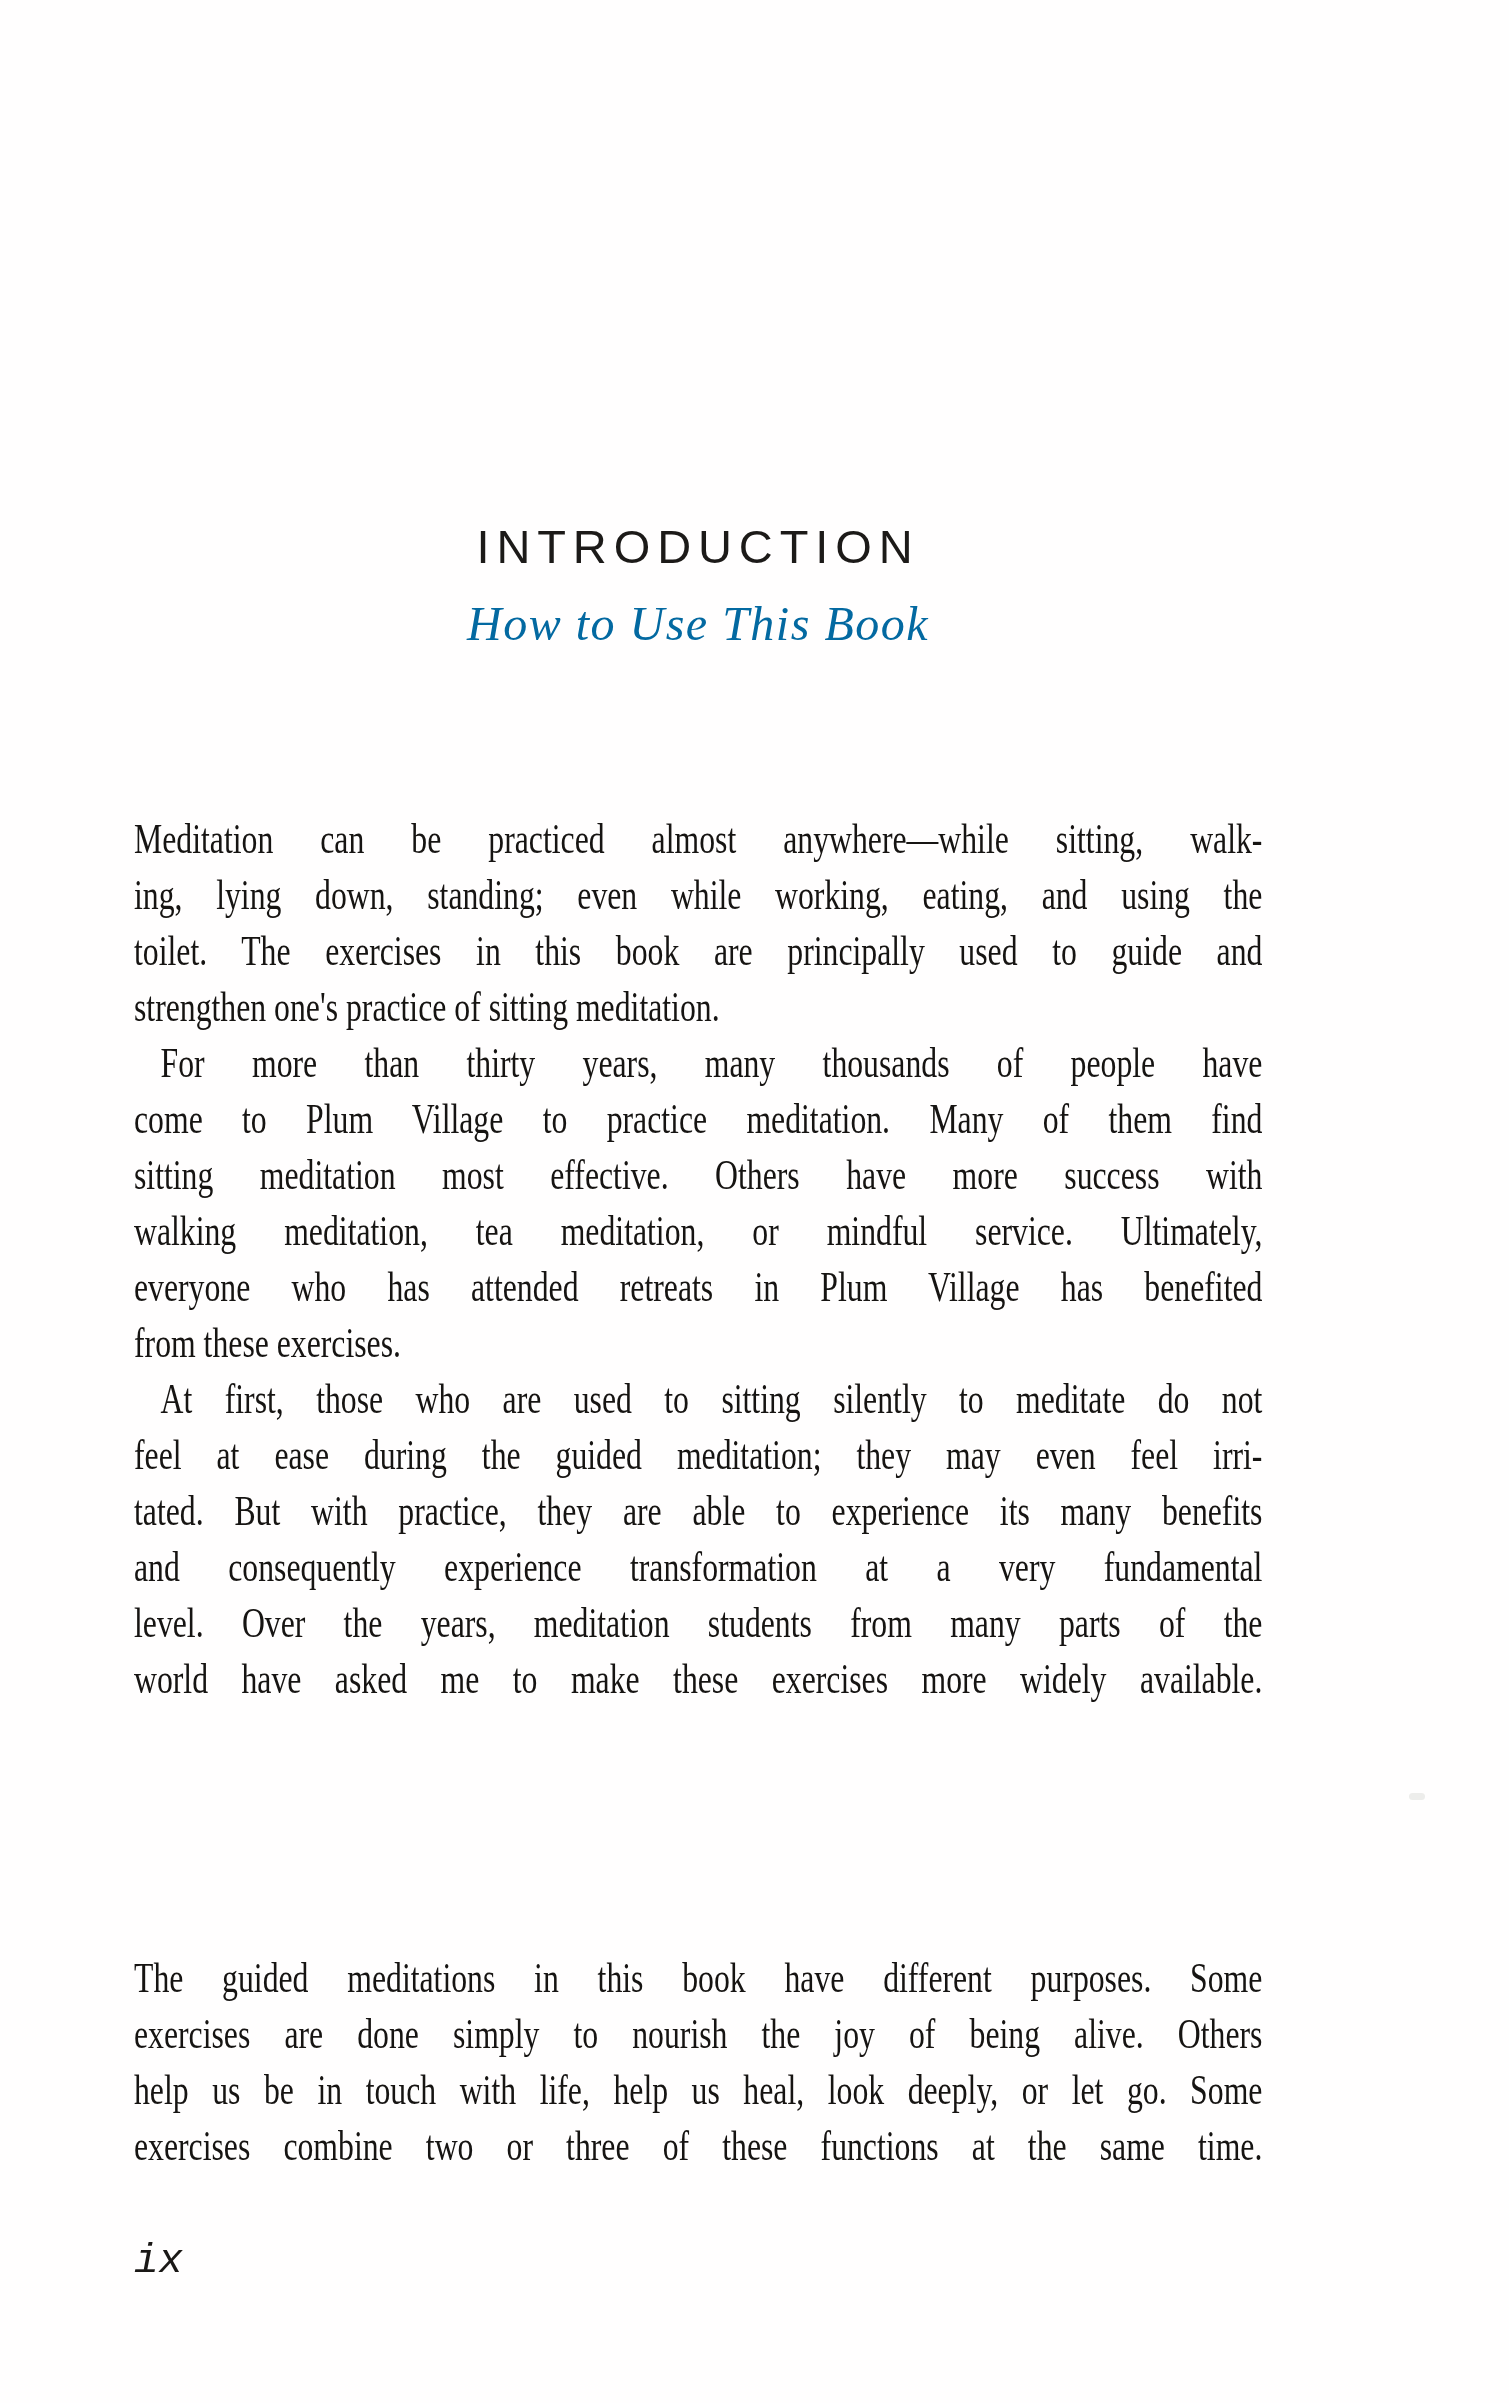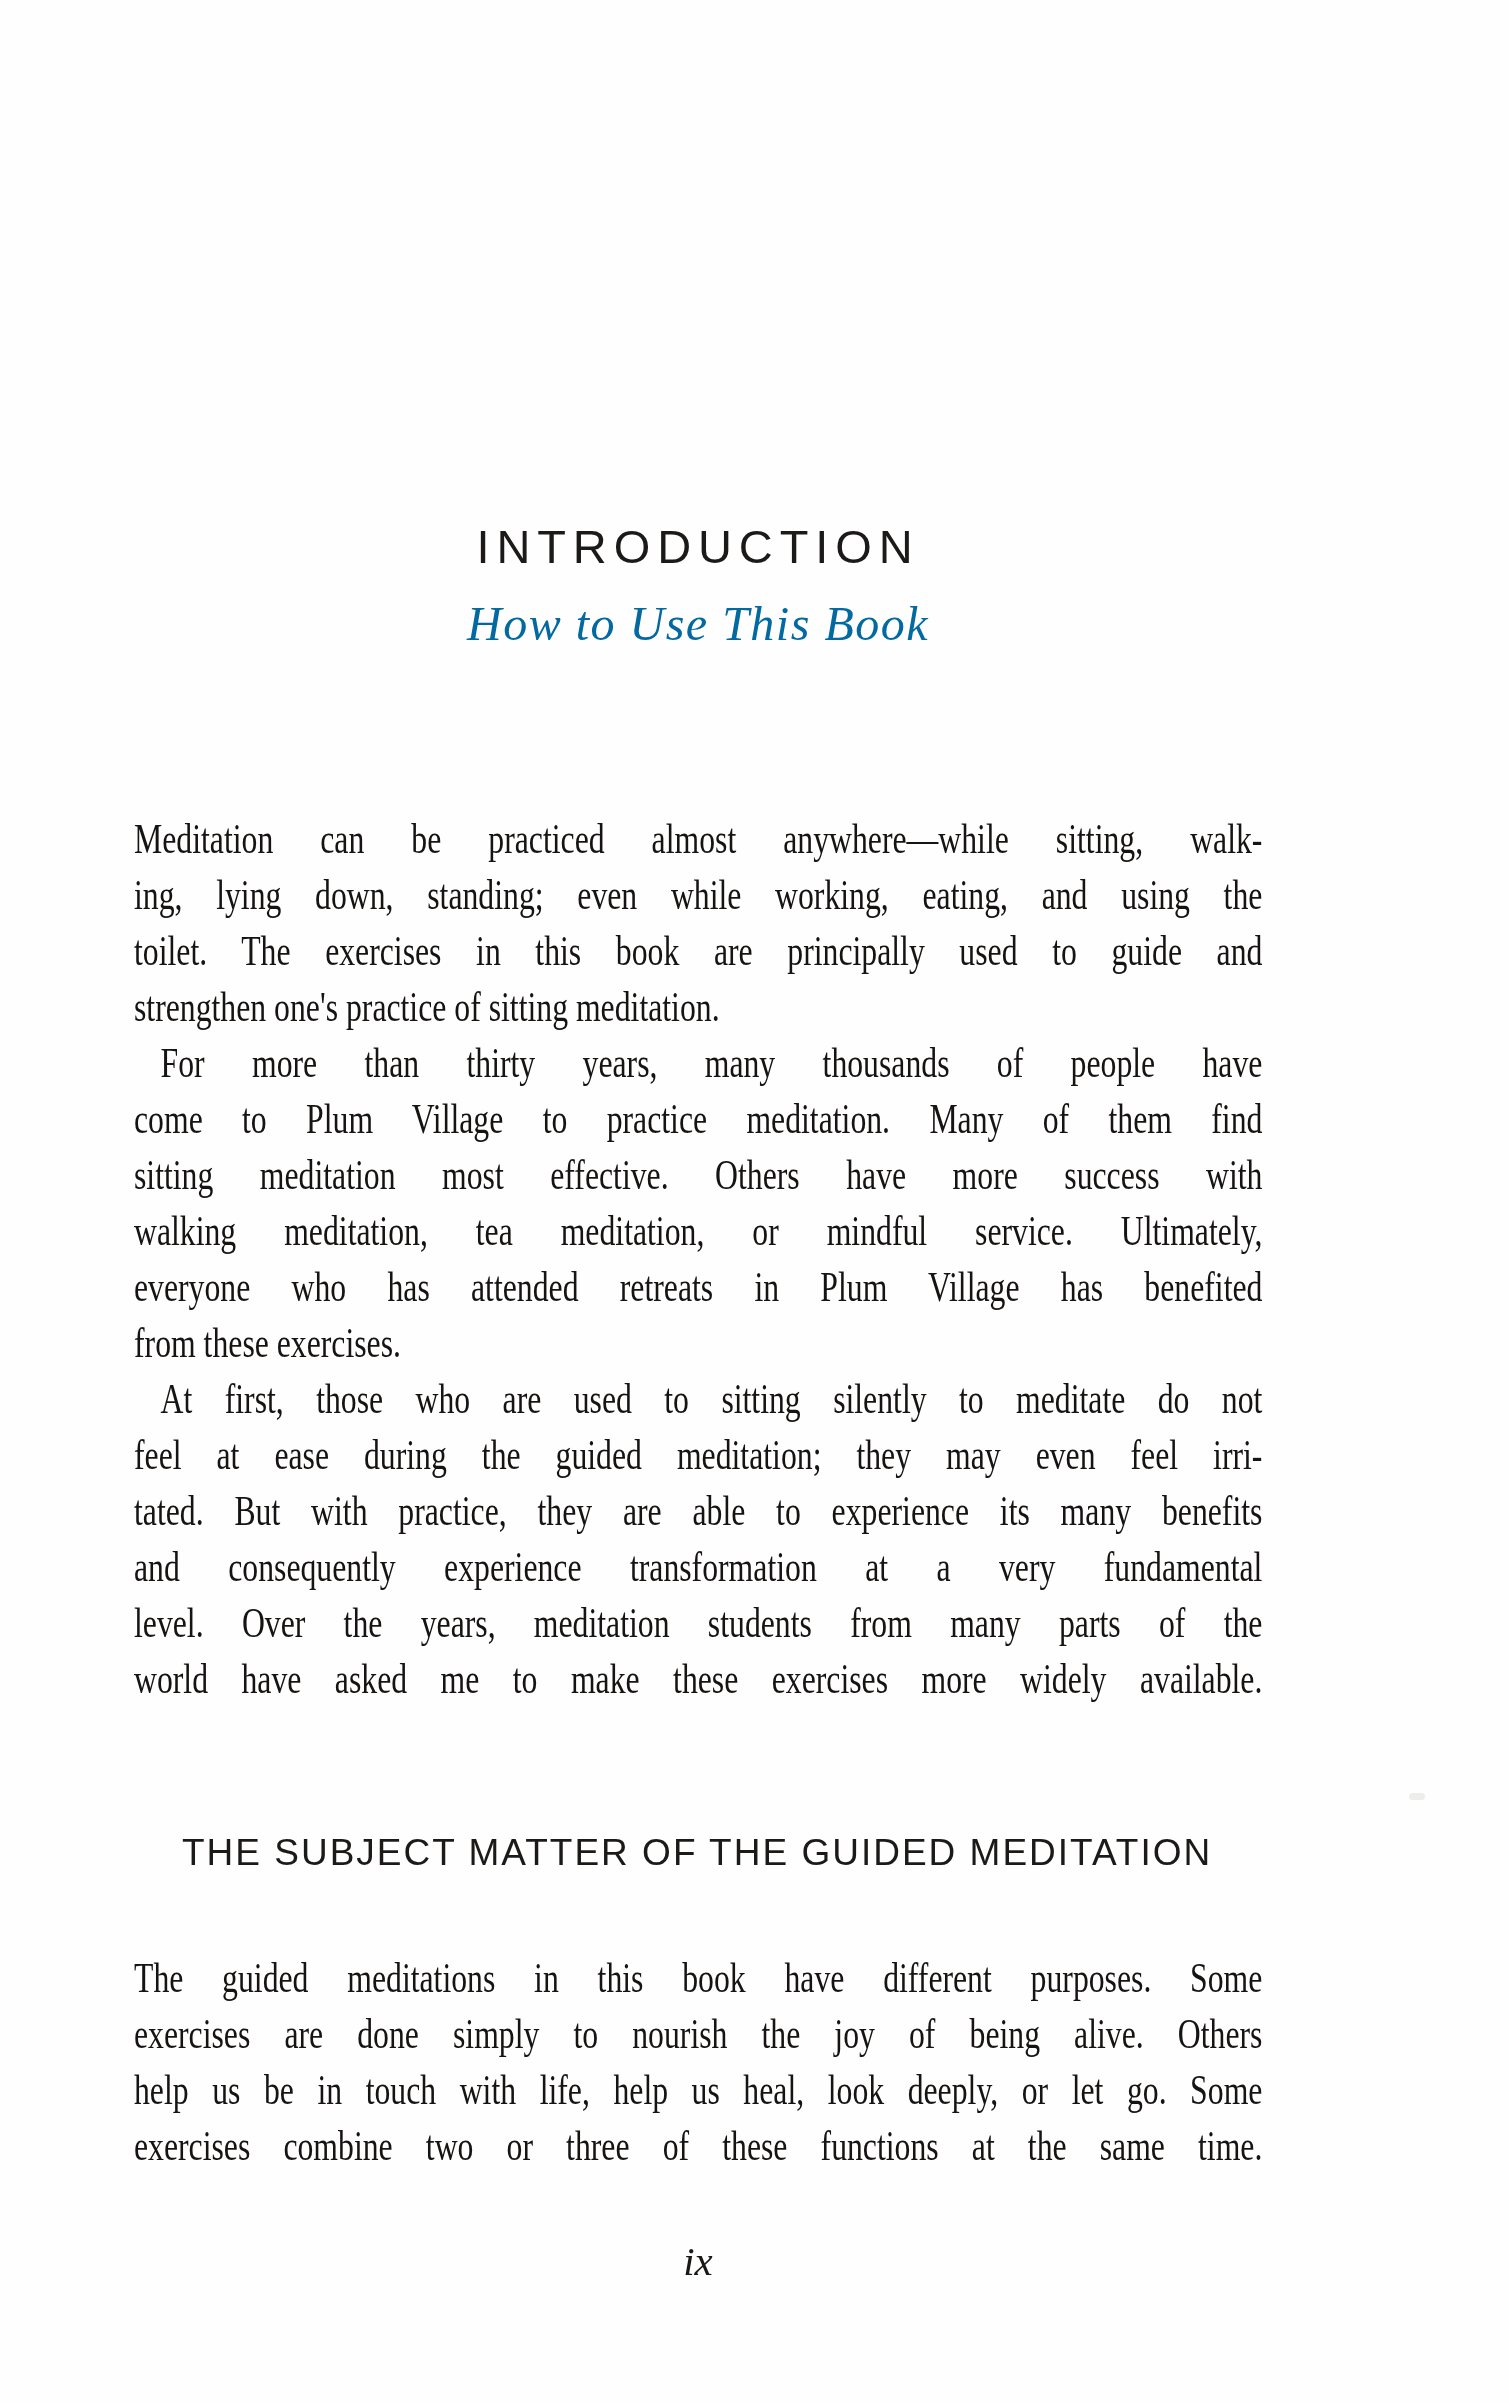--- a/index.html
+++ b/index.html
@@ -86,22 +86,22 @@
     white-space: nowrap;
     color: #1c1a18;
   }
 
   
   .folio {
     position: absolute;
     left: 134px;
     top: 2241px;
     width: 1128px;
-    text-align: center;
-    font-family: Liberation Serif, serif;
+    text-align: left;
+    font-family: Liberation Mono, monospace;
     font-style: italic;
     font-size: 41px;
     line-height: 1;
     color: #1a1816;
   }
 
   
   .smudge {
     position: absolute;
     left: 1409px;
@@ -139,21 +139,20 @@
     <div>
       <div class="line indent">At first, those who are used to sitting silently to meditate do not</div>
       <div class="line">feel at ease during the guided meditation; they may even feel irri-</div>
       <div class="line">tated. But with practice, they are able to experience its many benefits</div>
       <div class="line">and consequently experience transformation at a very fundamental</div>
       <div class="line">level. Over the years, meditation students from many parts of the</div>
       <div class="line">world have asked me to make these exercises more widely available.</div>
     </div>
   </div>
 
-  <div class="section-heading">THE SUBJECT MATTER OF THE GUIDED MEDITATION</div>
 
   <div class="bodyblock second">
     <div>
       <div class="line">The guided meditations in this book have different purposes. Some</div>
       <div class="line">exercises are done simply to nourish the joy of being alive. Others</div>
       <div class="line">help us be in touch with life, help us heal, look deeply, or let go. Some</div>
       <div class="line">exercises combine two or three of these functions at the same time.</div>
     </div>
   </div>
 

